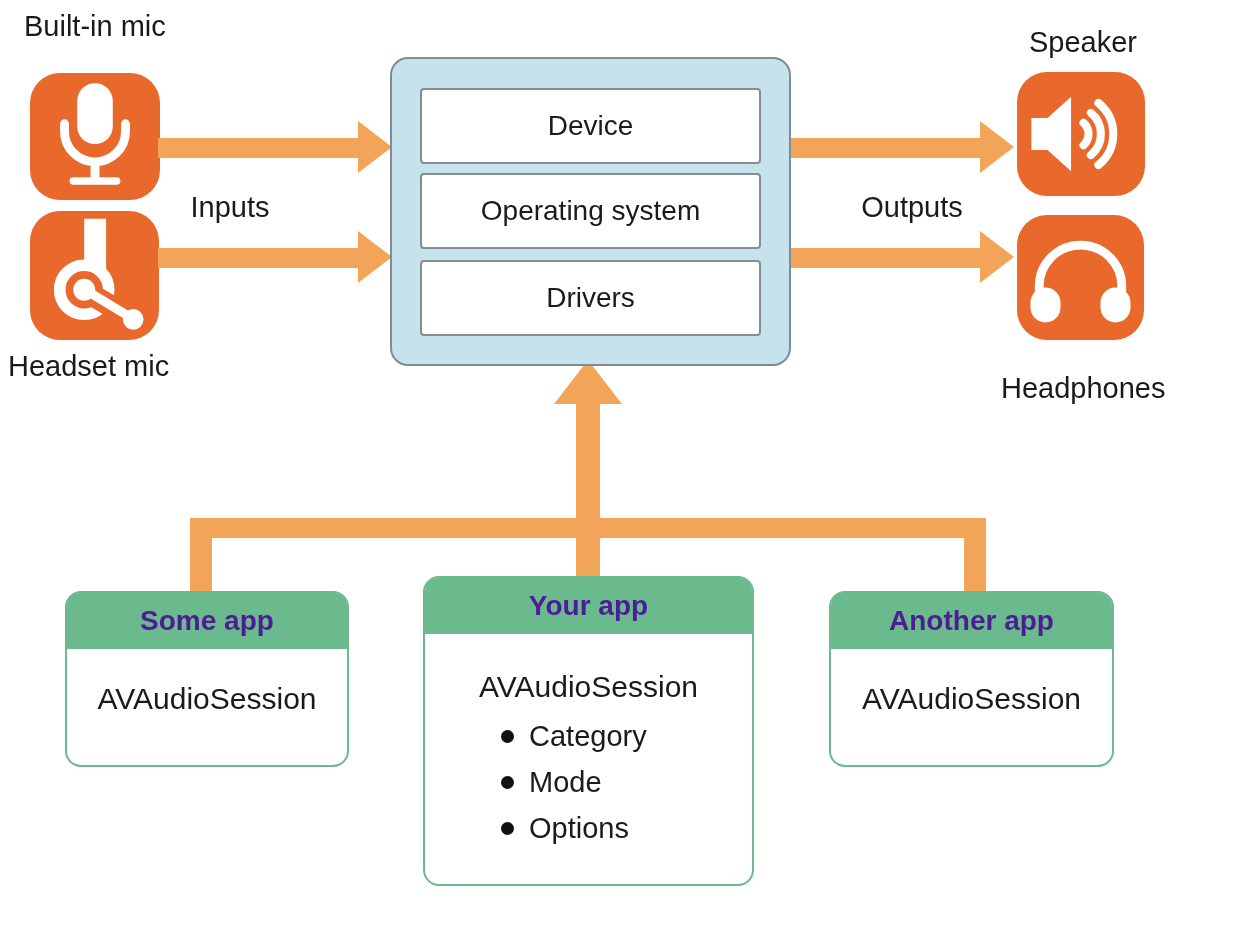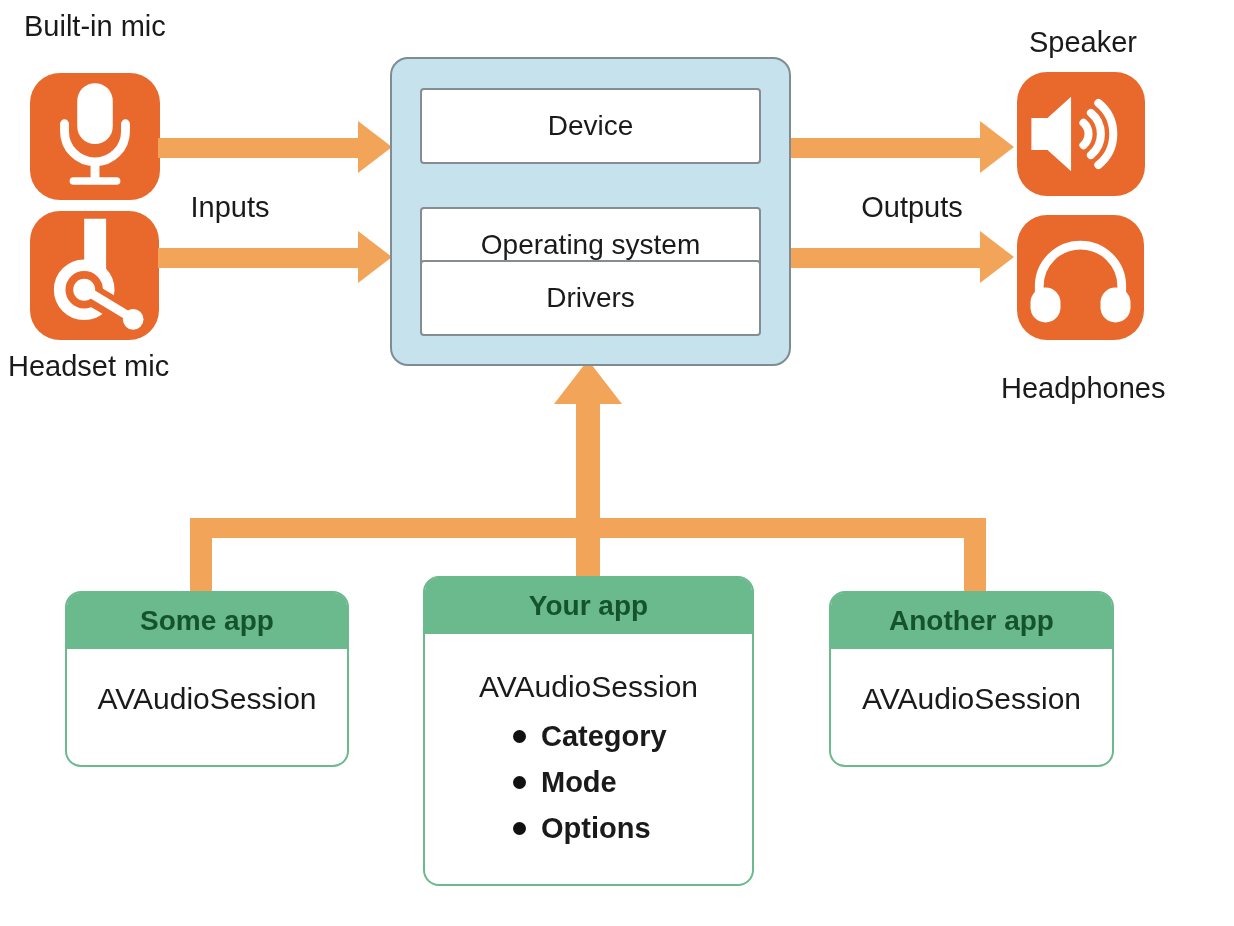--- a/index.html
+++ b/index.html
@@ -37,23 +37,23 @@
   .system-box{position:absolute;left:390px;top:57px;width:397px;height:305px;
     background:var(--light-blue);border:2px solid var(--outer-border);border-radius:18px;}
   .layer{position:absolute;left:28px;width:337px;height:72px;background:#fff;
     border:2px solid var(--inner-border);border-radius:4px;
     display:flex;align-items:center;justify-content:center;font-size:28px;}
 
   
   .app{position:absolute;background:#fff;border:2px solid var(--green);border-radius:16px;}
   .app-header{height:56px;background:var(--green);border-radius:13px 13px 0 0;
     display:flex;align-items:center;justify-content:center;
-    color:#14532d;font-weight:bold;font-size:28px;}
+    color:#4c1d95;font-weight:bold;font-size:28px;}
   .session{font-size:30px;text-align:center;margin-top:33px;}
-  .bullets{margin:16px 0 0 16px;padding:0;list-style:none;font-weight:bold;}
+  .bullets{margin:16px 0 0 4px;padding:0;list-style:none;}
   .bullet-row{display:flex;align-items:center;gap:15px;margin:13px 0 0 72px;font-size:29px;}
   .dot{width:13px;height:13px;border-radius:50%;background:#111;flex:0 0 auto;}
 </style>
 </head>
 <body>
 
 <div class="canvas">
 
   <div class="label" style="left:24px;top:10px;width:170px;">Built-in mic</div>
   <div class="label" style="left:8px;top:350px;width:190px;">Headset mic</div>
@@ -111,21 +111,21 @@
   <div class="head-right" style="left:980px;top:231px;"></div>
 
   <div class="shaft" style="left:190px;top:518px;width:796px;"></div>
   <div class="vbar" style="left:190px;top:528px;height:64px;"></div>
   <div class="vbar" style="left:964px;top:528px;height:64px;"></div>
   <div class="vbar" style="left:576px;top:402px;width:24px;height:190px;"></div>
   <div class="head-up" style="left:554px;top:360px;"></div>
 
   <div class="system-box">
     <div class="layer" style="top:29px;">Device</div>
-    <div class="layer" style="top:114px;margin-top:34px;">Operating system</div>
+    <div class="layer" style="top:114px;">Operating system</div>
     <div class="layer" style="top:201px;">Drivers</div>
   </div>
 
   <div class="app" style="left:65px;top:591px;width:280px;height:172px;">
     <div class="app-header">Some app</div>
     <div class="session">AVAudioSession</div>
   </div>
 
   <div class="app" style="left:423px;top:576px;width:327px;height:306px;">
     <div class="app-header">Your app</div>

